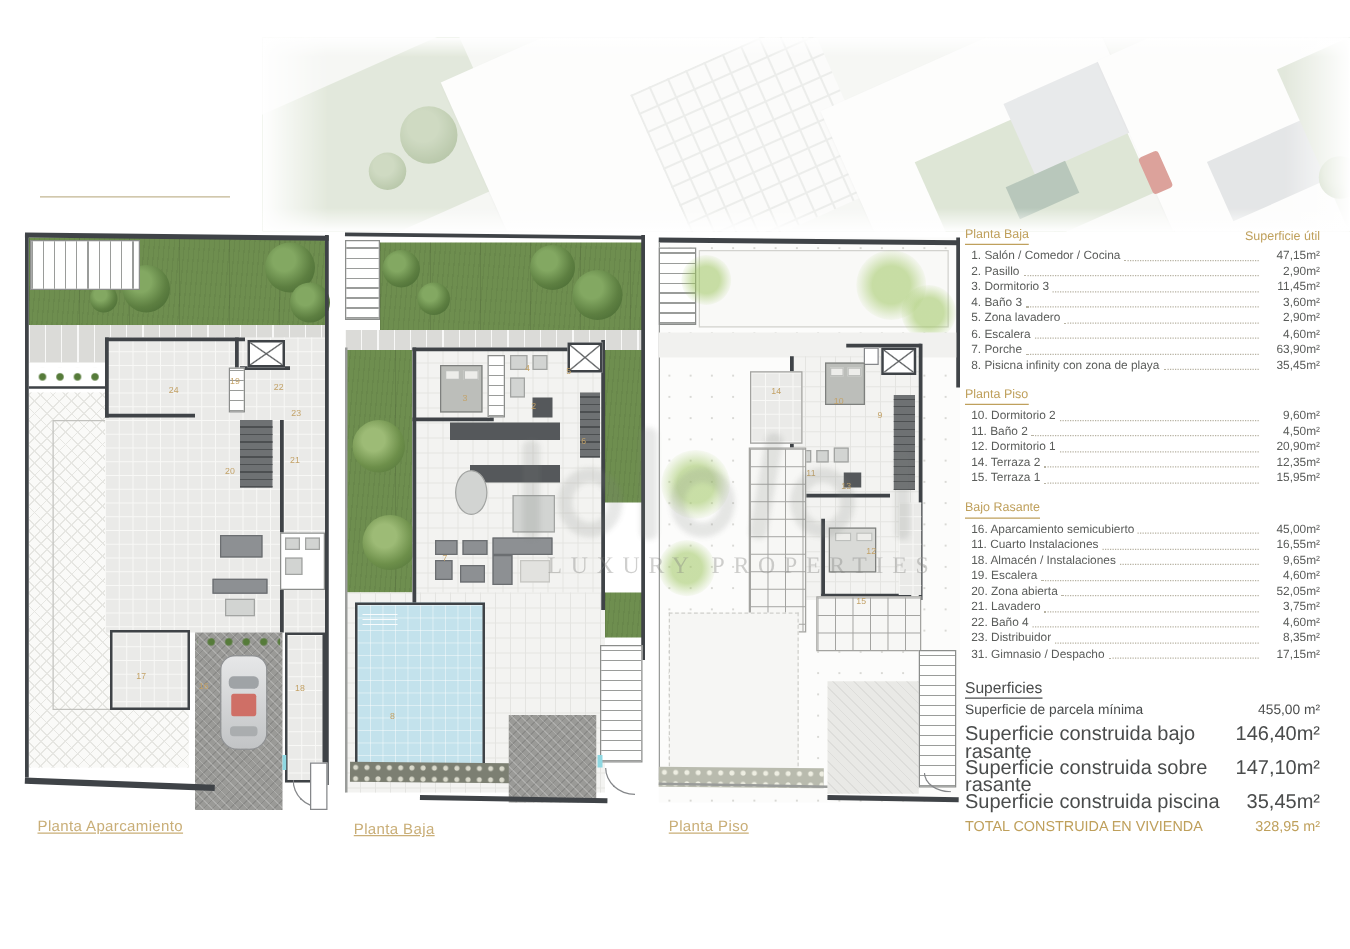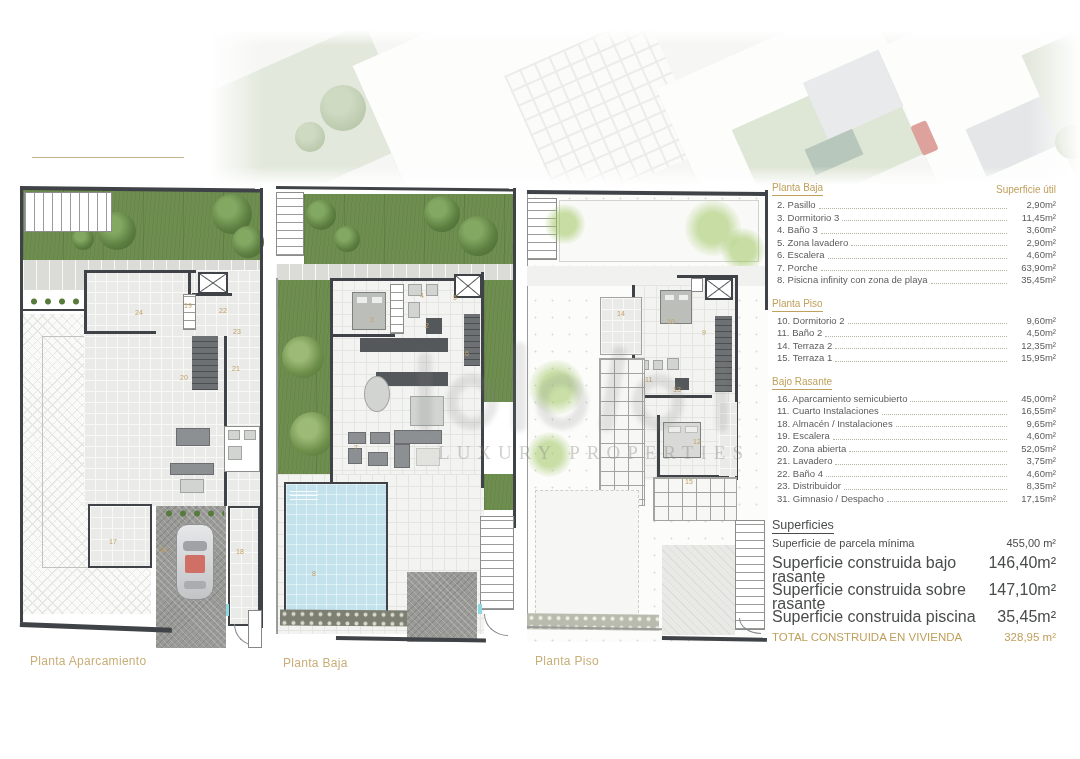--- a/index.html
+++ b/index.html
@@ -58,21 +58,21 @@
   .furn-lt{background:#d2d4d2;border:1px solid #a2a4a2;}
   .bed{background:#bcbeba;border:1px solid #7e807e;}
   .pillow{background:#ededea;border:1px solid #bdbfbc;}
   .pergola{background-color:#f7f7f5;border:1px solid #a3a3a0;background-image:linear-gradient(#a3a3a0 1px,transparent 1px),linear-gradient(90deg,#a3a3a0 1px,transparent 1px);background-size:14px 14px;}
   .dotsbg{background-color:#fcfcfb;background-image:radial-gradient(#d9d9d5 .8px,transparent 1.2px);background-size:17px 17px;}
   .arc{border:1px solid #85878a;border-top:none;border-right:none;border-radius:0 0 0 100%;background:transparent;}
   .cyan{background:#8fd8e2;}
   .ghostbox{border:1px solid #cfcfcb;background:#f6f6f4;}
   .roomno{position:absolute;color:#c3a267;font-size:7px;line-height:9px;letter-spacing:.2px;}
 
-  .caption{position:absolute;color:var(--gold-light);font-size:12px;letter-spacing:.3px;}
+  .caption{position:absolute;color:var(--gold-light);font-size:12px;letter-spacing:.3px;text-decoration:underline;}
   .divider{position:absolute;height:1px;background:#b3a277;opacity:.8;}
 
   
   .watermark{left:418px;top:342px;width:352px;height:130px;pointer-events:none;z-index:6;font-family:Liberation Serif, serif;}
   .wm-glyphs{position:absolute;left:0;top:0;width:340px;height:92px;filter:blur(2px);opacity:.8;}
   .wm-glyphs div{position:absolute;background:rgba(125,128,122,.22);}
   .wm-ring{background:transparent !important;border:12px solid rgba(125,128,122,.22);border-radius:50%;}
   .wm-text{position:absolute;left:0;top:100px;width:352px;text-align:center;font-size:19px;letter-spacing:7px;color:rgba(128,130,126,.38);white-space:nowrap;}
 
   
@@ -317,20 +317,25 @@
     <div class="wm-text">LUXURY PROPERTIES</div>
   </div>
 
   <div class="abs legend">
     <div>
         <div class="sec-head">
           <span class="sec-title">Planta Baja</span>
           <span class="sec-right">Superficie útil</span>
         </div>
         <div class="item">
+          <span class="lbl">1. Salón / Comedor / Cocina</span>
+          <span class="dots"></span>
+          <span class="val">47,15m²</span>
+        </div>
+        <div class="item">
           <span class="lbl">2. Pasillo</span>
           <span class="dots"></span>
           <span class="val">2,90m²</span>
         </div>
         <div class="item">
           <span class="lbl">3. Dormitorio 3</span>
           <span class="dots"></span>
           <span class="val">11,45m²</span>
         </div>
         <div class="item">
@@ -363,20 +368,25 @@
         </div>
         <div class="item">
           <span class="lbl">10. Dormitorio 2</span>
           <span class="dots"></span>
           <span class="val">9,60m²</span>
         </div>
         <div class="item">
           <span class="lbl">11. Baño 2</span>
           <span class="dots"></span>
           <span class="val">4,50m²</span>
+        </div>
+        <div class="item">
+          <span class="lbl">12. Dormitorio 1</span>
+          <span class="dots"></span>
+          <span class="val">20,90m²</span>
         </div>
         <div class="item">
           <span class="lbl">14. Terraza 2</span>
           <span class="dots"></span>
           <span class="val">12,35m²</span>
         </div>
         <div class="item">
           <span class="lbl">15. Terraza 1</span>
           <span class="dots"></span>
           <span class="val">15,95m²</span>

